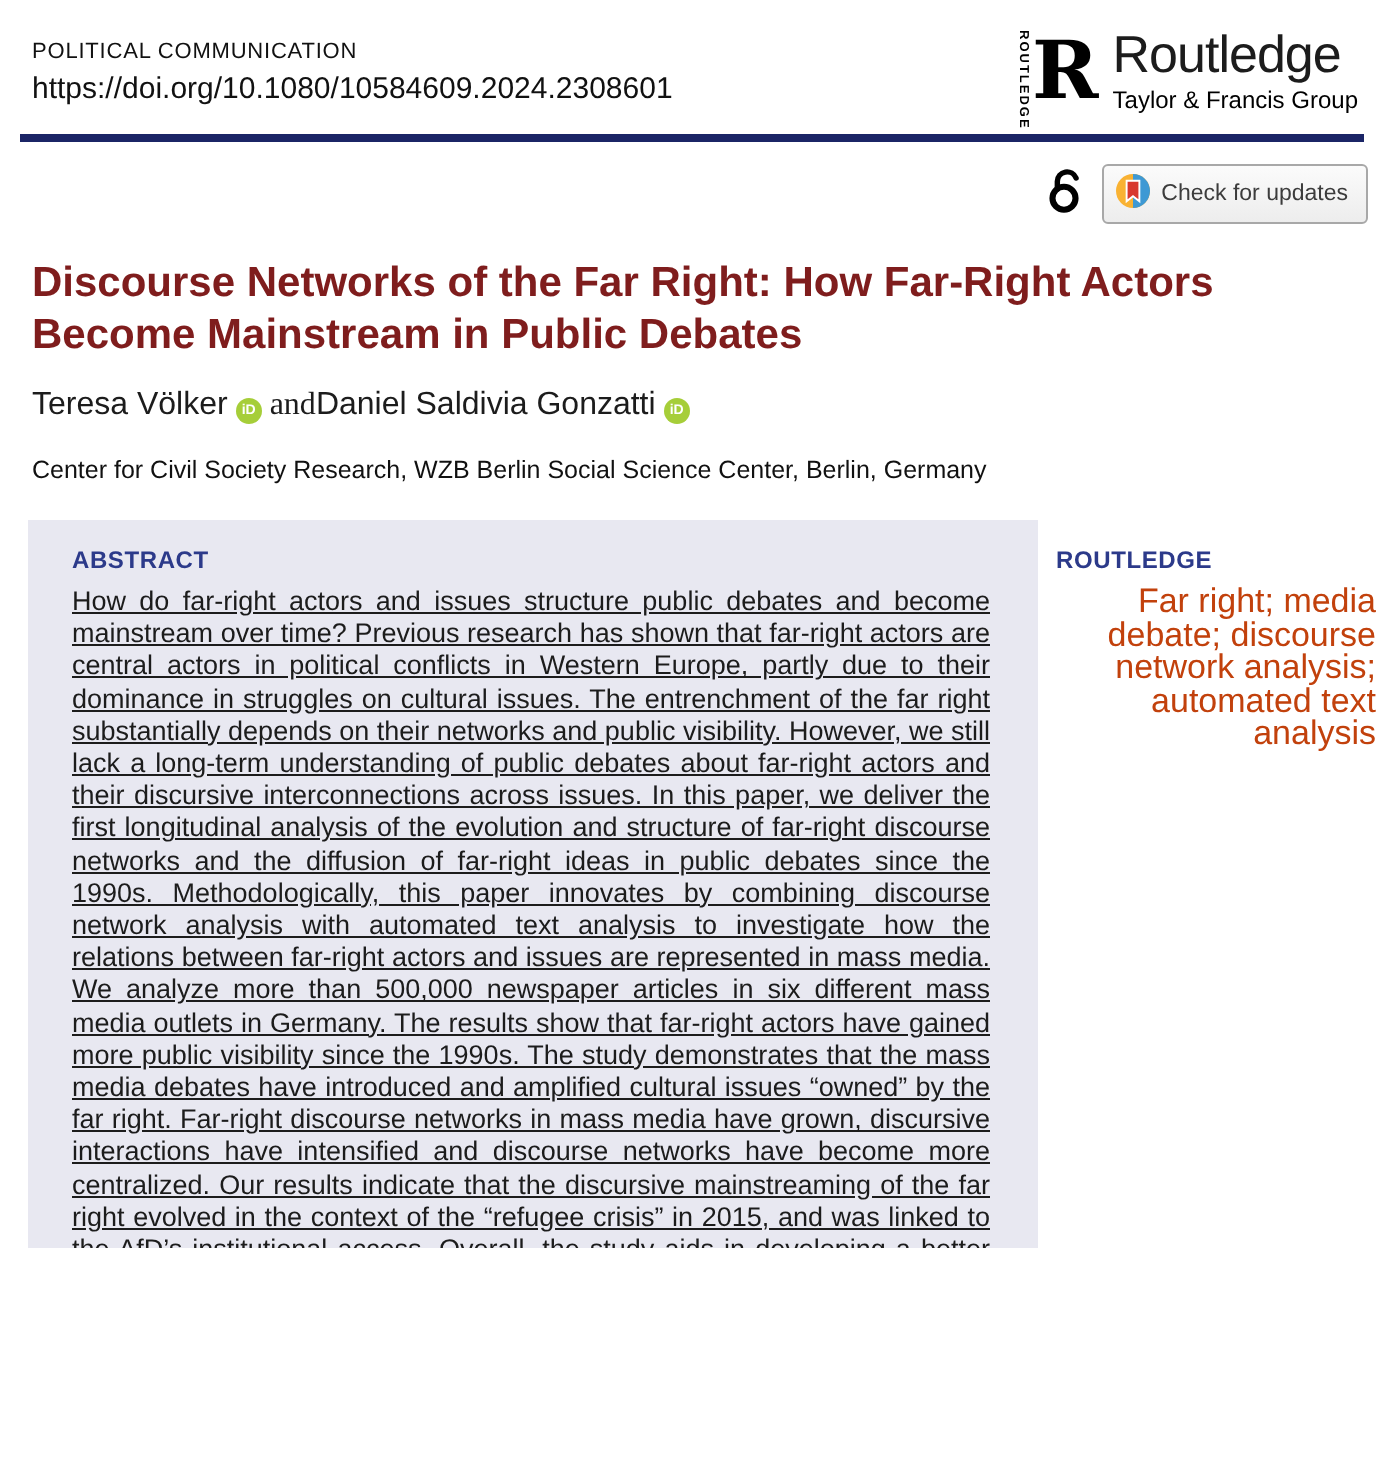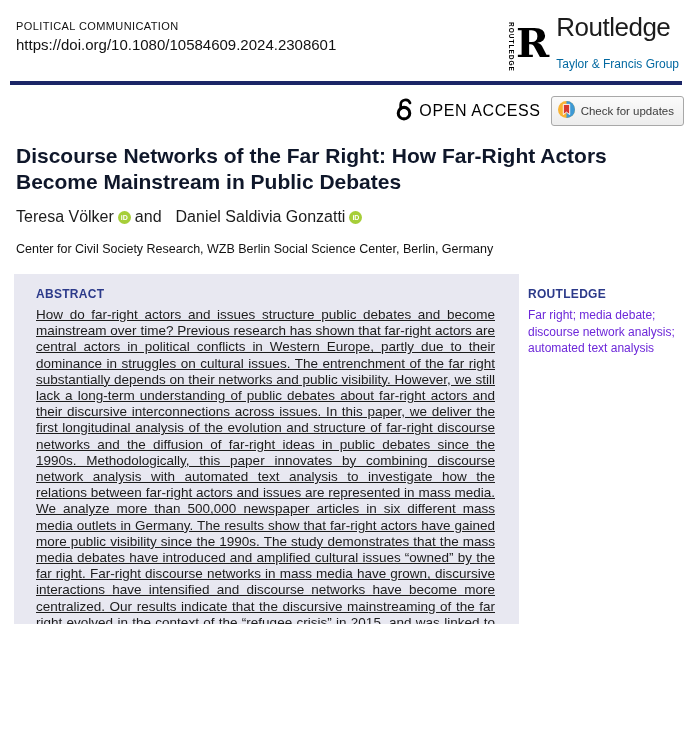--- a/index.html
+++ b/index.html
@@ -56,22 +56,22 @@
   }
   .logo-names { display: flex; flex-direction: column; }
   .logo-name {
     font-size: 26px;
     line-height: 27px;
     color: #1c1c1c;
     letter-spacing: -0.5px;
   }
   .logo-group {
     font-size: 12px;
-    color: #0369a1;
-    margin-top: 16px;
+    color: #000000;
+    margin-top: 2px;
   }
 
   
   .rule {
     height: 4px;
     background: #1b2566;
     margin: 10px 7px 0 10px;
   }
 
   
@@ -105,45 +105,45 @@
   }
   .check-btn-label { font-size: 11.5px; color: #3c3c3c; }
 
   
   .article-title {
     margin: 17px 16px 0 16px;
     max-width: 648px;
     font-size: 21px;
     line-height: 26px;
     font-weight: bold;
-    color: #0f172a;
+    color: #7f1d1d;
   }
   .authors-line {
     margin: 13px 16px 0 16px;
     font-size: 16px;
     color: #1c1c1c;
     display: flex;
-    align-items: center;
+    align-items: flex-end;
     flex-wrap: wrap;
   }
   .orcid {
     display: inline-flex;
     align-items: center;
     justify-content: center;
     width: 13px;
     height: 13px;
     border-radius: 50%;
     background: #a6ce39;
     color: #ffffff;
     font-size: 7px;
     font-weight: bold;
     margin: 0 4px 0 4px;
     cursor: pointer;
   }
-  .joiner { margin-right: 14px; }
+  .joiner { margin-right: 0; font-family: Liberation Serif, serif; }
   .affiliation {
     margin: 16px 16px 0 16px;
     font-size: 12.5px;
     color: #111;
   }
 
   
   .content-row {
     display: flex;
     align-items: flex-start;
@@ -168,23 +168,24 @@
     color: #1c1c1c;
     text-decoration: underline;
   }
   .keywords-col {
     width: 160px;
     margin-left: 9px;
     padding-top: 13px;
   }
   .keywords-text {
     margin-top: 6px;
-    font-size: 12px;
+    font-size: 17px;
     line-height: 16.5px;
-    color: #6d28d9;
+    color: #c2410c;
+    text-align: right;
   }
 </style>
 </head>
 <body>
 
 <div class="page">
 
   <div class="header-row">
     <div class="journal-block">
       <div class="journal-name">POLITICAL COMMUNICATION</div>
@@ -203,21 +204,20 @@
   <div class="rule"></div>
 
   <div class="access-row">
     <div class="open-access">
       <span>
         <svg width="18" height="24" viewBox="0 0 20 26">
           <path d="M6.3 12.5 V8.2 a5.4 5.4 0 0 1 10.4 -1.9" fill="none" stroke="#000" stroke-width="3" stroke-linecap="round"></path>
           <circle cx="10" cy="17.6" r="6.4" fill="none" stroke="#000" stroke-width="3.4"></circle>
         </svg>
       </span>
-      <span class="open-access-label">OPEN ACCESS</span>
     </div>
     <button class="check-btn">
       <span>
         <svg width="17" height="17" viewBox="0 0 16 16">
           <circle cx="8" cy="8" r="8" fill="#f9b233"></circle>
           <path d="M8 0 a8 8 0 0 1 0 16 z" fill="#3e99d4"></path>
           <path d="M5 3.2 h6 v9.6 l-3 -2.3 -3 2.3 z" fill="#d8382e" stroke="#ffffff" stroke-width="0.9"></path>
         </svg>
       </span>
       <span class="check-btn-label">Check for updates</span>

